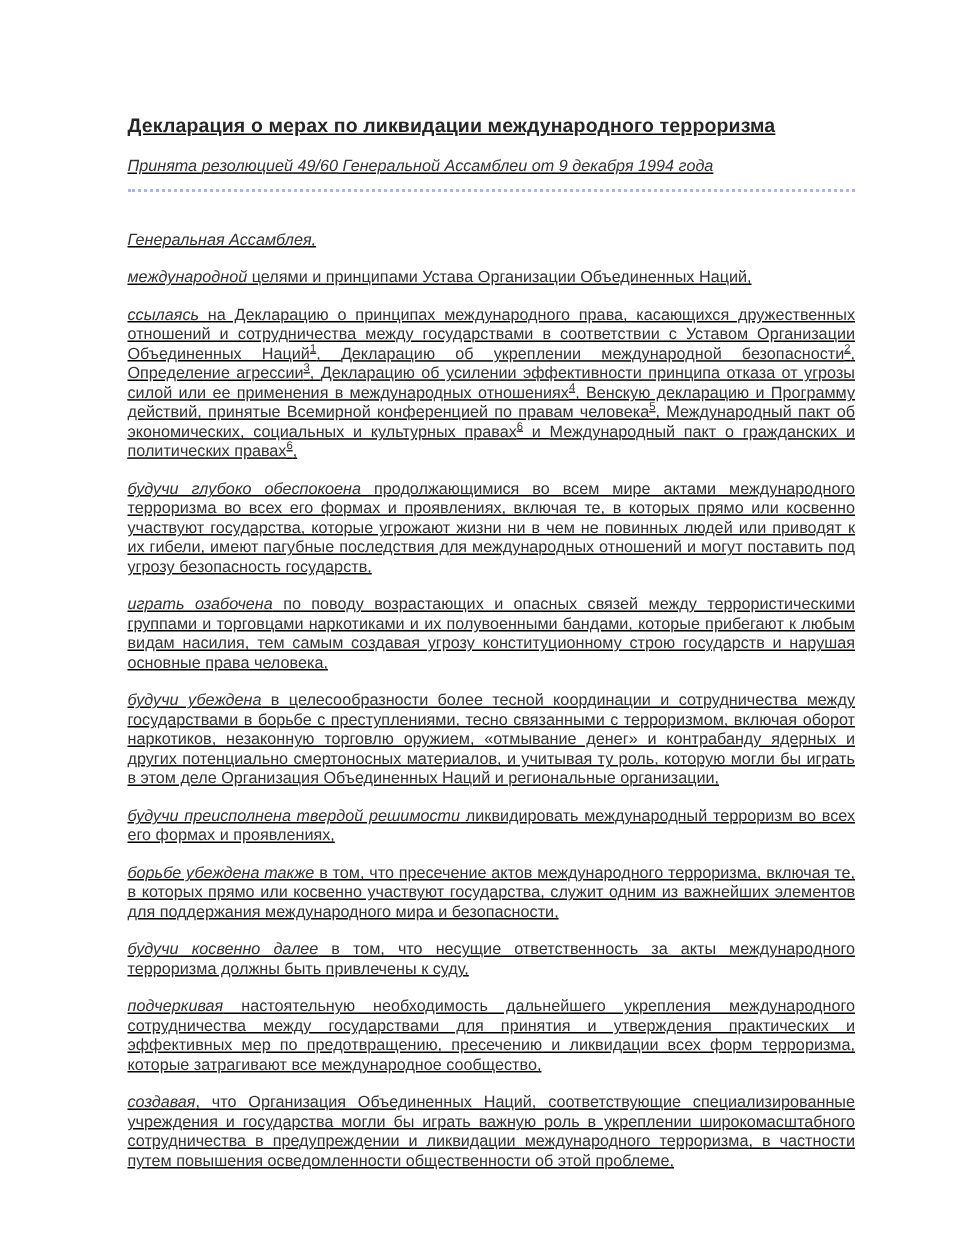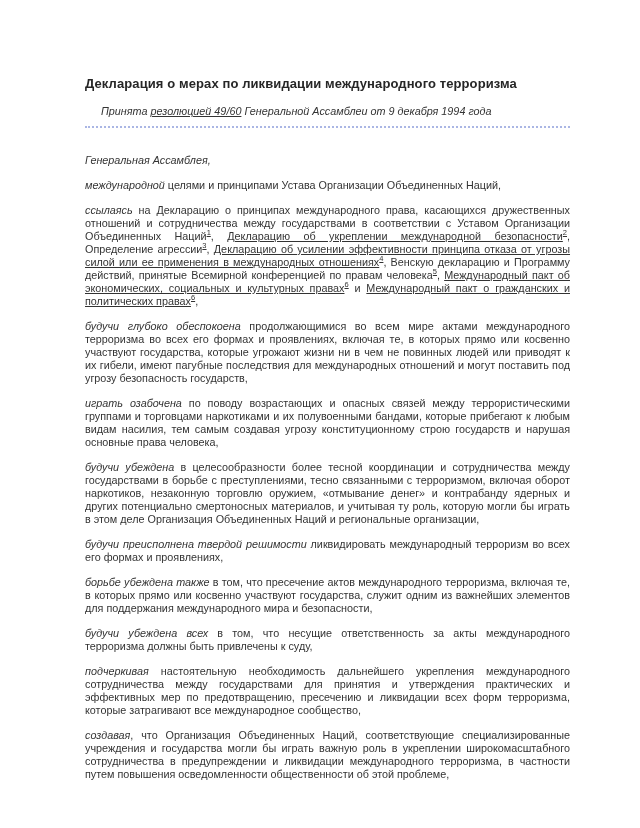--- a/index.html
+++ b/index.html
@@ -15,33 +15,34 @@
     background: var(--page-background);
     font-family: "Liberation Sans", sans-serif;
     -webkit-font-smoothing: antialiased;
   }
   .page {
     box-sizing: border-box;
     width: 640px; height: 828px;
     padding: 76px 70px 2px 85px;
     overflow: hidden;
     background: var(--page-background);
+    text-decoration: underline;
   }
   .doc-title {
     font-size: 13px;
     font-weight: bold;
     color: var(--title);
     margin: 0 0 14px 0;
     letter-spacing: 0.1px;
   }
   .doc-subtitle {
     font-size: 10.8px;
     font-style: italic;
     color: var(--body-text);
-    margin: 0 0 9px 16px;
+    margin: 0 0 9px 0;
   }
   .rule {
     border: none;
     border-top: 2px dotted var(--separator);
     margin: 0 0 26px 0;
     height: 0;
   }
   .doc-body p {
     font-size: 10.8px;
     line-height: 13px;
@@ -67,17 +68,17 @@
   <hr class="rule">
   <div class="doc-body">
       <p><span class="seg-italic">Генеральная Ассамблея,</span></p>
       <p><span class="seg-italic">международной</span><span class="seg-normal"> целями и принципами Устава Организации Объединенных Наций,</span></p>
       <p><span class="seg-italic">ссылаясь</span><span class="seg-normal"> на Декларацию о принципах международного права, касающихся дружественных отношений и сотрудничества между государствами в соответствии с Уставом Организации Объединенных Наций</span><sup><a>1</a></sup><span class="seg-normal">, </span><a class="seg-link">Декларацию об укреплении международной безопасности</a><sup><a>2</a></sup><span class="seg-normal">, Определение агрессии</span><sup><a>3</a></sup><span class="seg-normal">, </span><a class="seg-link">Декларацию об усилении эффективности принципа отказа от угрозы силой или ее применения в международных отношениях</a><sup><a>4</a></sup><span class="seg-normal">, Венскую декларацию и Программу действий, принятые Всемирной конференцией по правам человека</span><sup><a>5</a></sup><span class="seg-normal">, </span><a class="seg-link">Международный пакт об экономических, социальных и культурных правах</a><sup><a>6</a></sup><span class="seg-normal"> и </span><a class="seg-link">Международный пакт о гражданских и политических правах</a><sup><a>6</a></sup><span class="seg-normal">,</span></p>
       <p><span class="seg-italic">будучи глубоко обеспокоена</span><span class="seg-normal"> продолжающимися во всем мире актами международного терроризма во всех его формах и проявлениях, включая те, в которых прямо или косвенно участвуют государства, которые угрожают жизни ни в чем не повинных людей или приводят к их гибели, имеют пагубные последствия для международных отношений и могут поставить под угрозу безопасность государств,</span></p>
       <p><span class="seg-italic">играть озабочена</span><span class="seg-normal"> по поводу возрастающих и опасных связей между террористическими группами и торговцами наркотиками и их полувоенными бандами, которые прибегают к любым видам насилия, тем самым создавая угрозу конституционному строю государств и нарушая основные права человека,</span></p>
       <p><span class="seg-italic">будучи убеждена</span><span class="seg-normal"> в целесообразности более тесной координации и сотрудничества между государствами в борьбе с преступлениями, тесно связанными с терроризмом, включая оборот наркотиков, незаконную торговлю оружием, «отмывание денег» и контрабанду ядерных и других потенциально смертоносных материалов, и учитывая ту роль, которую могли бы играть в этом деле Организация Объединенных Наций и региональные организации,</span></p>
       <p><span class="seg-italic">будучи преисполнена твердой решимости</span><span class="seg-normal"> ликвидировать международный терроризм во всех его формах и проявлениях,</span></p>
       <p><span class="seg-italic">борьбе убеждена также</span><span class="seg-normal"> в том, что пресечение актов международного терроризма, включая те, в которых прямо или косвенно участвуют государства, служит одним из важнейших элементов для поддержания международного мира и безопасности,</span></p>
-      <p><span class="seg-italic">будучи убеждена всех</span><span class="seg-normal"> в том, что несущие ответственность за акты международного терроризма должны быть привлечены к суду,</span></p>
+      <p><span class="seg-italic">будучи косвенно далее</span><span class="seg-normal"> в том, что несущие ответственность за акты международного терроризма должны быть привлечены к суду,</span></p>
       <p><span class="seg-italic">подчеркивая</span><span class="seg-normal"> настоятельную необходимость дальнейшего укрепления международного сотрудничества между государствами для принятия и утверждения практических и эффективных мер по предотвращению, пресечению и ликвидации всех форм терроризма, которые затрагивают все международное сообщество,</span></p>
       <p><span class="seg-italic">создавая</span><span class="seg-normal">, что Организация Объединенных Наций, соответствующие специализированные учреждения и государства могли бы играть важную роль в укреплении широкомасштабного сотрудничества в предупреждении и ликвидации международного терроризма, в частности путем повышения осведомленности общественности об этой проблеме,</span></p>
     </div>
 </div>
 
 </body></html>

